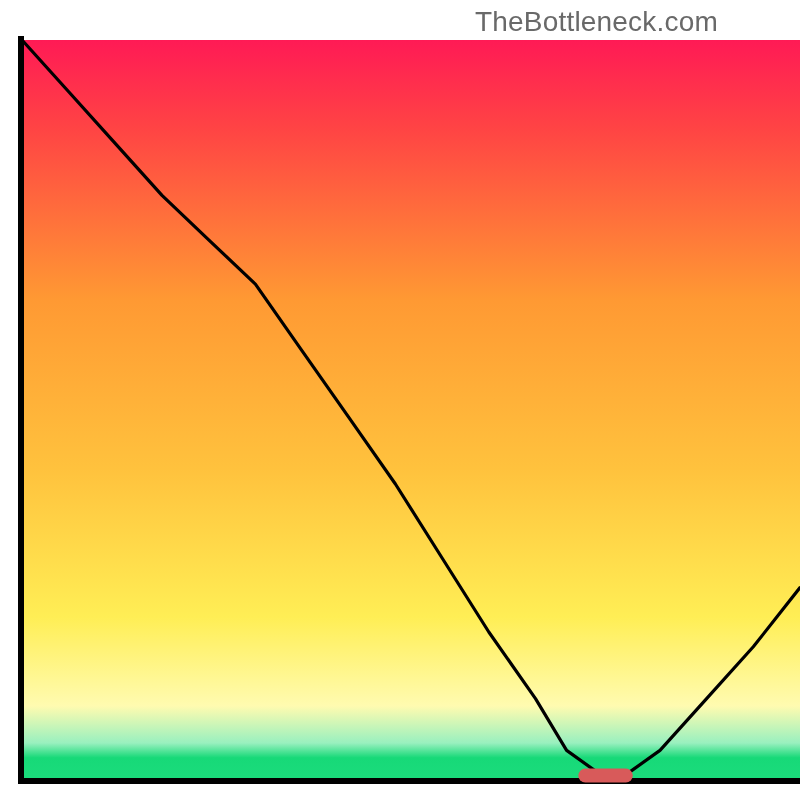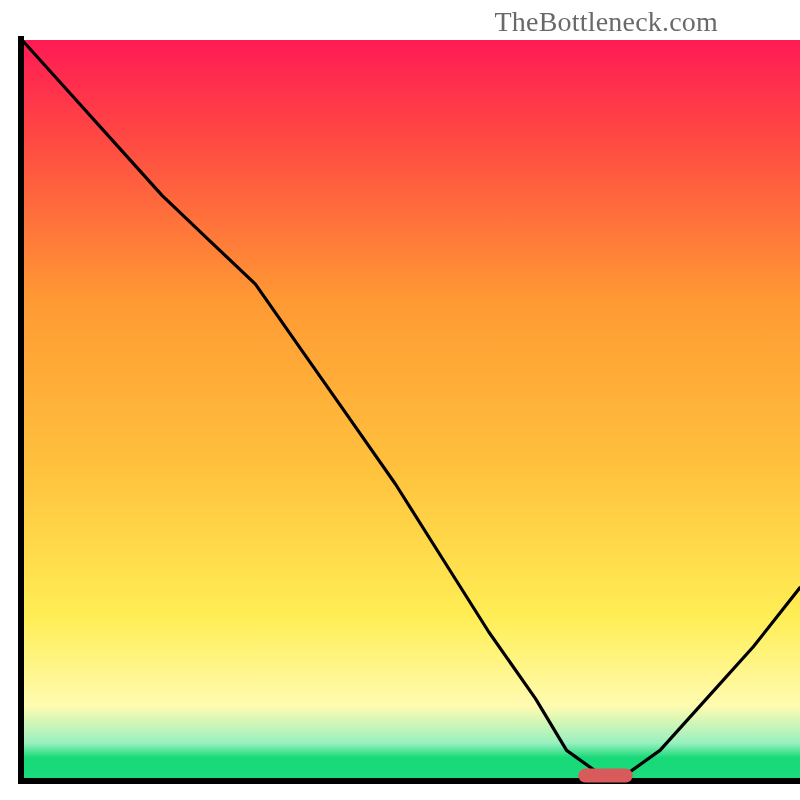--- a/index.html
+++ b/index.html
@@ -7,21 +7,20 @@
     padding: 0;
     width: 800px;
     height: 800px;
     background: #ffffff;
     font-family: Arial, Helvetica, sans-serif;
   }
   .chart-wrap {
     position: relative;
     width: 728px;
     height: 800px;
-    font-family: Liberation Serif, serif;
   }
   .watermark {
     position: absolute;
     top: 6px;
     right: 10px;
     color: #696969;
     font-size: 28px;
     font-weight: normal;
     letter-spacing: 0.2px;
     z-index: 3;

